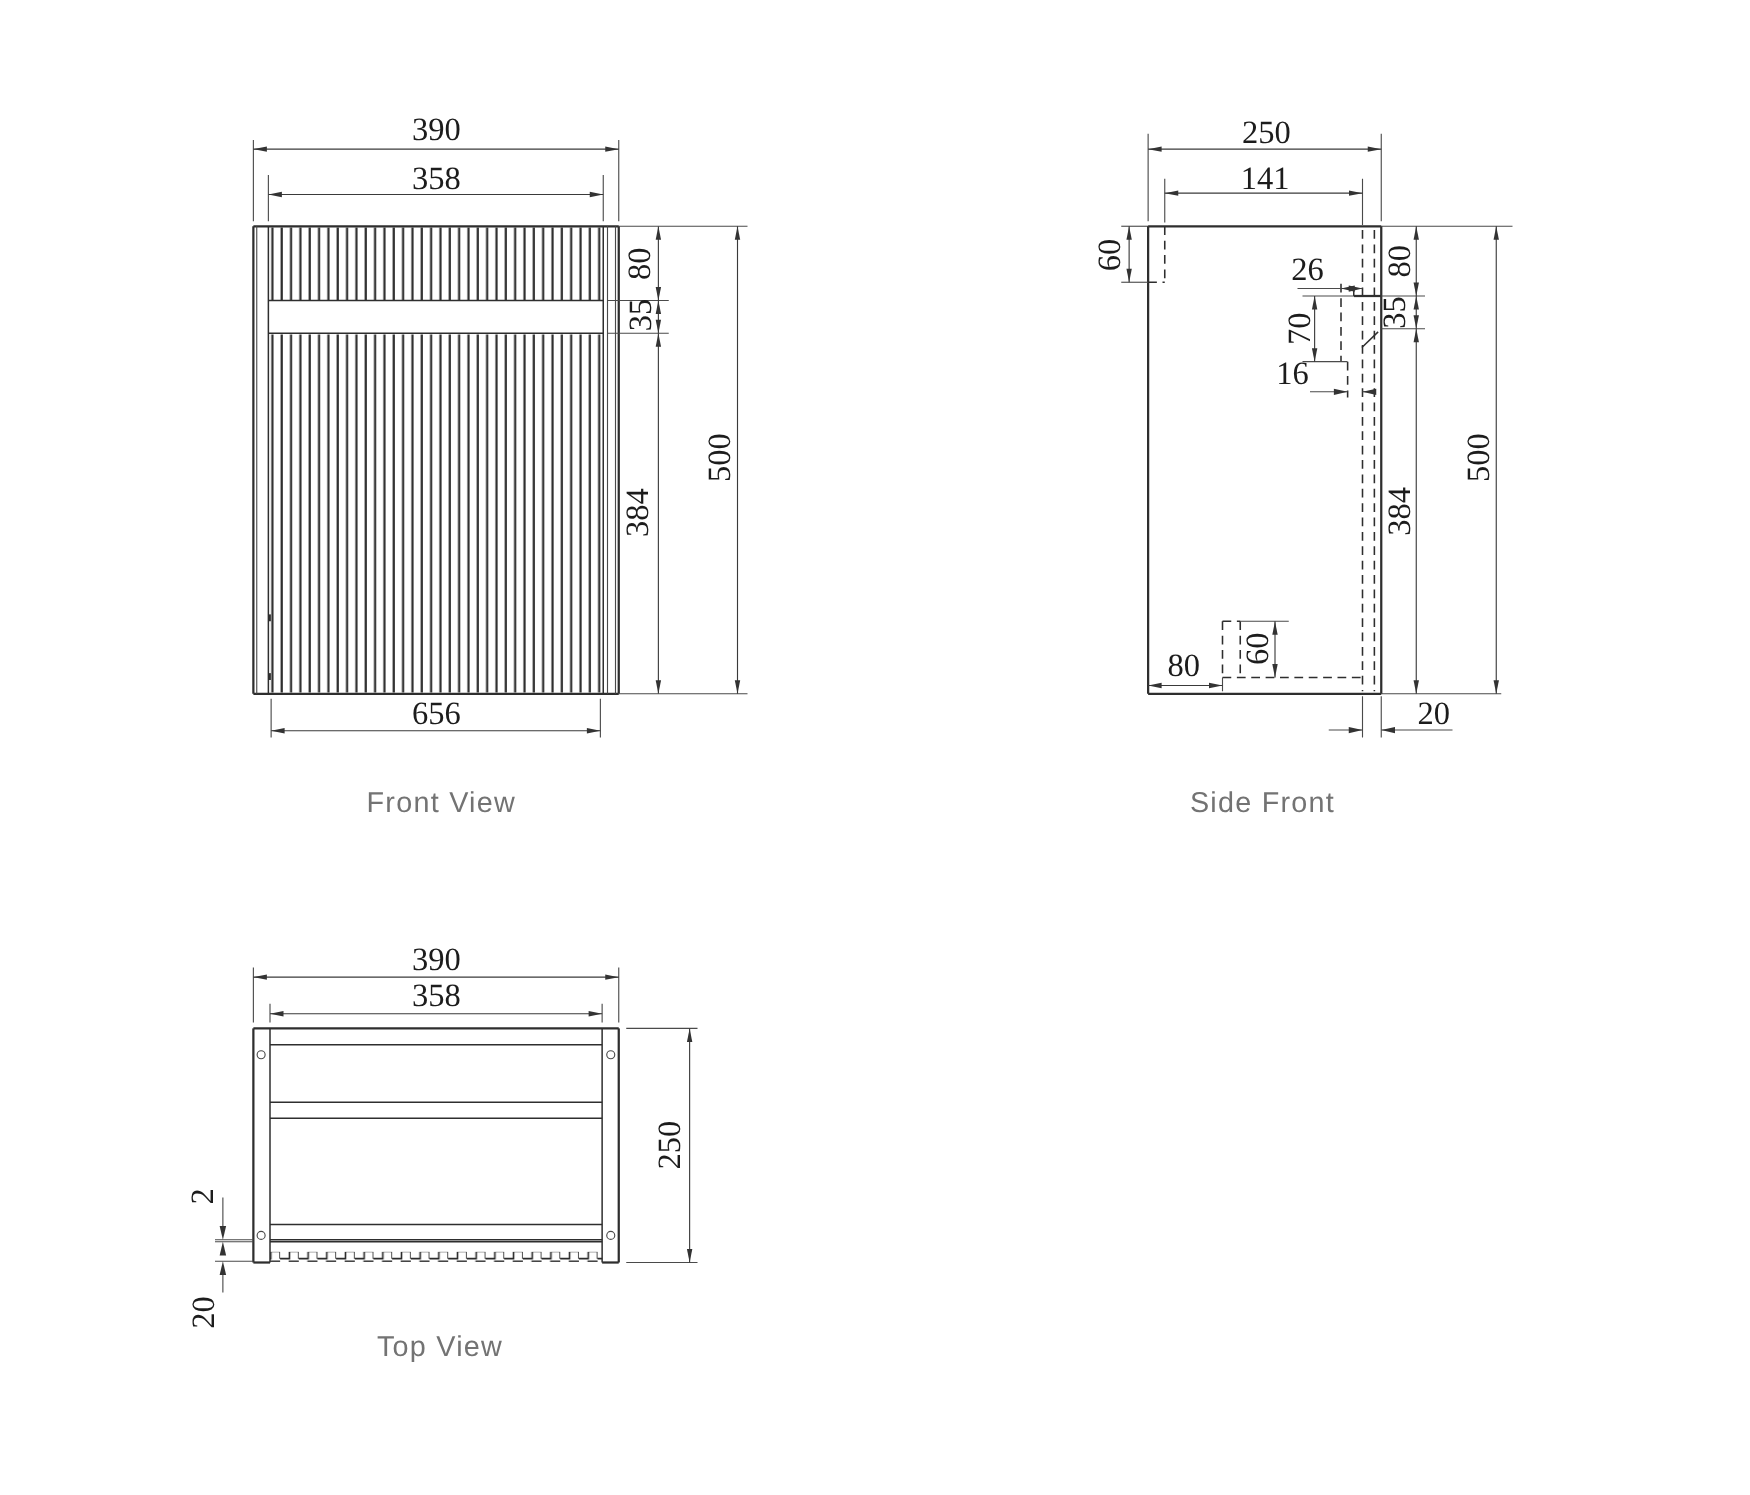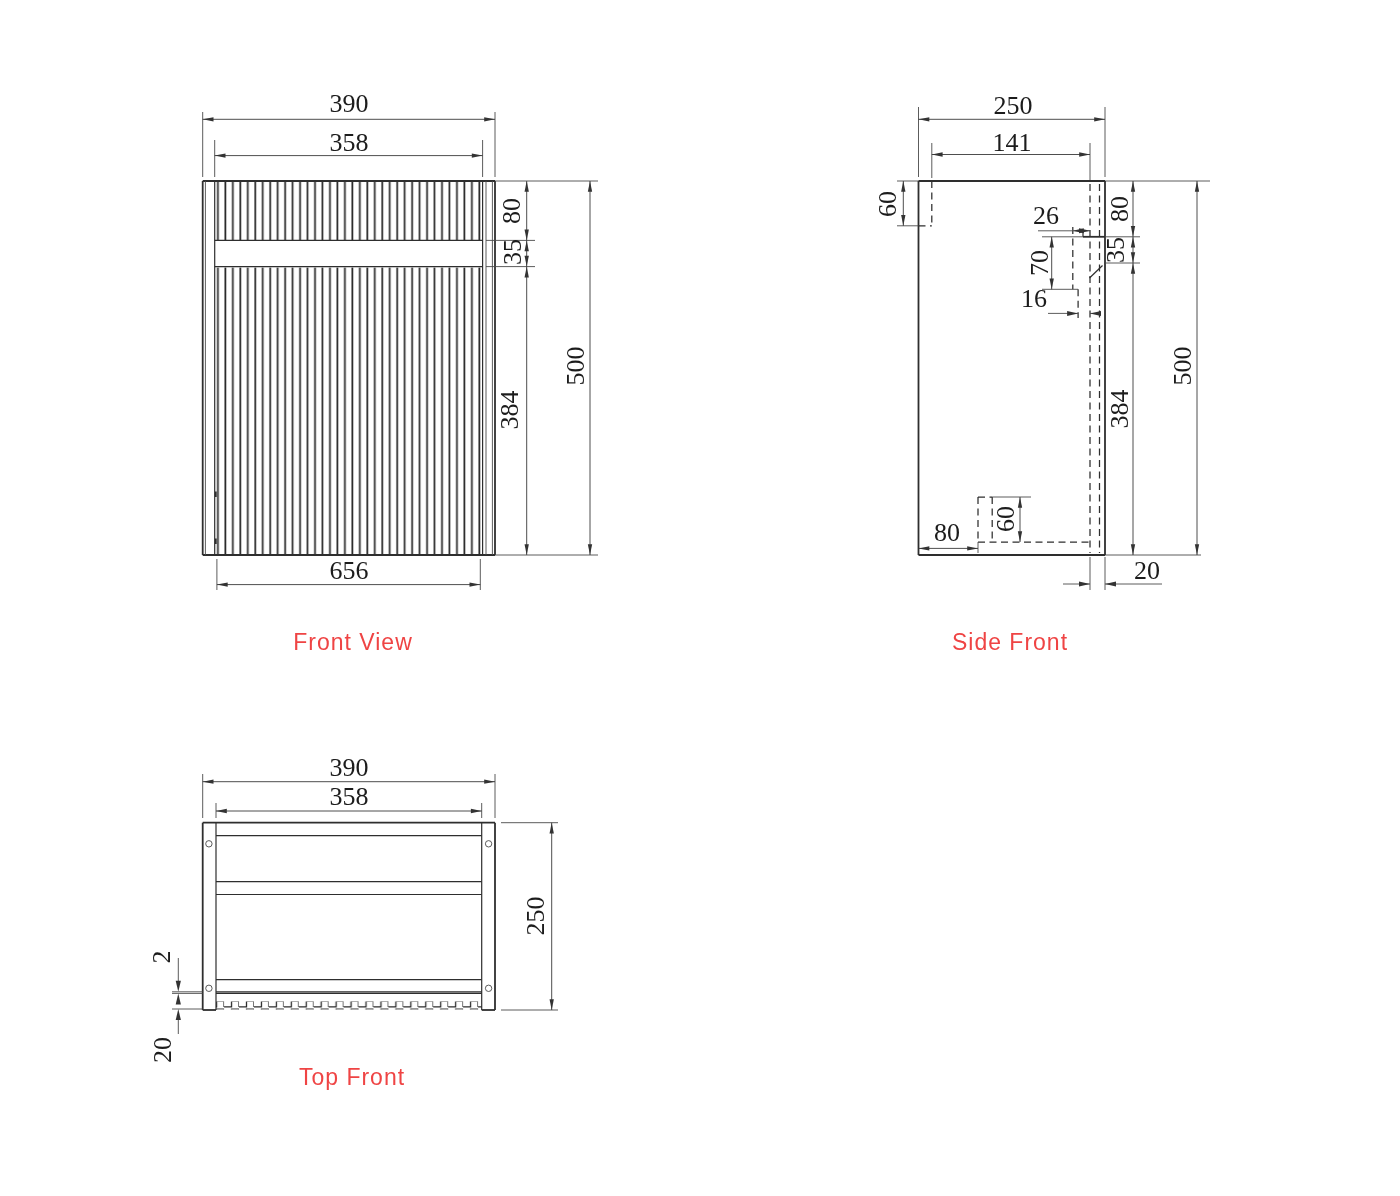--- a/index.html
+++ b/index.html
@@ -3,21 +3,21 @@
 <meta charset="utf-8">
 <style>
   html,body{margin:0;padding:0;background:#fff;}
   #canvas{position:relative;width:1400px;height:1196px;background:#ffffff;overflow:hidden;
           font-family:"Liberation Serif",serif;}
   #drawing-svg{position:absolute;left:0;top:0;}
   .dim{position:absolute;transform:translate(-50%,-50%);font-family:"Liberation Serif",serif;
        font-size:26px;color:#1c1c1c;white-space:nowrap;line-height:1;}
   .dim.rot{transform:translate(-50%,-50%) rotate(-90deg);}
   .viewlabel{position:absolute;transform:translate(-50%,-50%);font-family:"Liberation Sans",sans-serif;
-       font-size:23px;color:#ef4444;letter-spacing:1px;white-space:nowrap;}
+       font-size:23px;color:#737373;letter-spacing:1px;white-space:nowrap;}
   
   .b{stroke:#2e2e2e;stroke-width:1.8;fill:none;}
   .m{stroke:#2e2e2e;stroke-width:1.2;fill:none;}
   .t{stroke:#4a4a4a;stroke-width:0.9;fill:none;}
   .d{stroke:#2e2e2e;stroke-width:1.25;fill:none;stroke-dasharray:7 4.5;}
   .diml{stroke:#3a3a3a;stroke-width:0.9;fill:none;marker-start:url(#arr);marker-end:url(#arr);}
   .ah{fill:#333;stroke:none;}
 </style>
 </head>
 <body>
@@ -216,15 +216,15 @@
   <div class="dim" style="left:947px;top:533px">80</div>
   <div class="dim rot" style="left:1006px;top:519px">60</div>
   <div class="dim" style="left:1147px;top:571px">20</div>
   <div class="viewlabel" style="left:1010px;top:642px">Side Front</div>
 
   <div class="dim" style="left:349px;top:768px">390</div>
   <div class="dim" style="left:349px;top:797px">358</div>
   <div class="dim rot" style="left:536px;top:916px">250</div>
   <div class="dim rot" style="left:162px;top:957px">2</div>
   <div class="dim rot" style="left:163px;top:1050px">20</div>
-  <div class="viewlabel" style="left:352px;top:1077px">Top Front</div>
+  <div class="viewlabel" style="left:352px;top:1077px">Top View</div>
 
 </div>
 
 </body></html>

